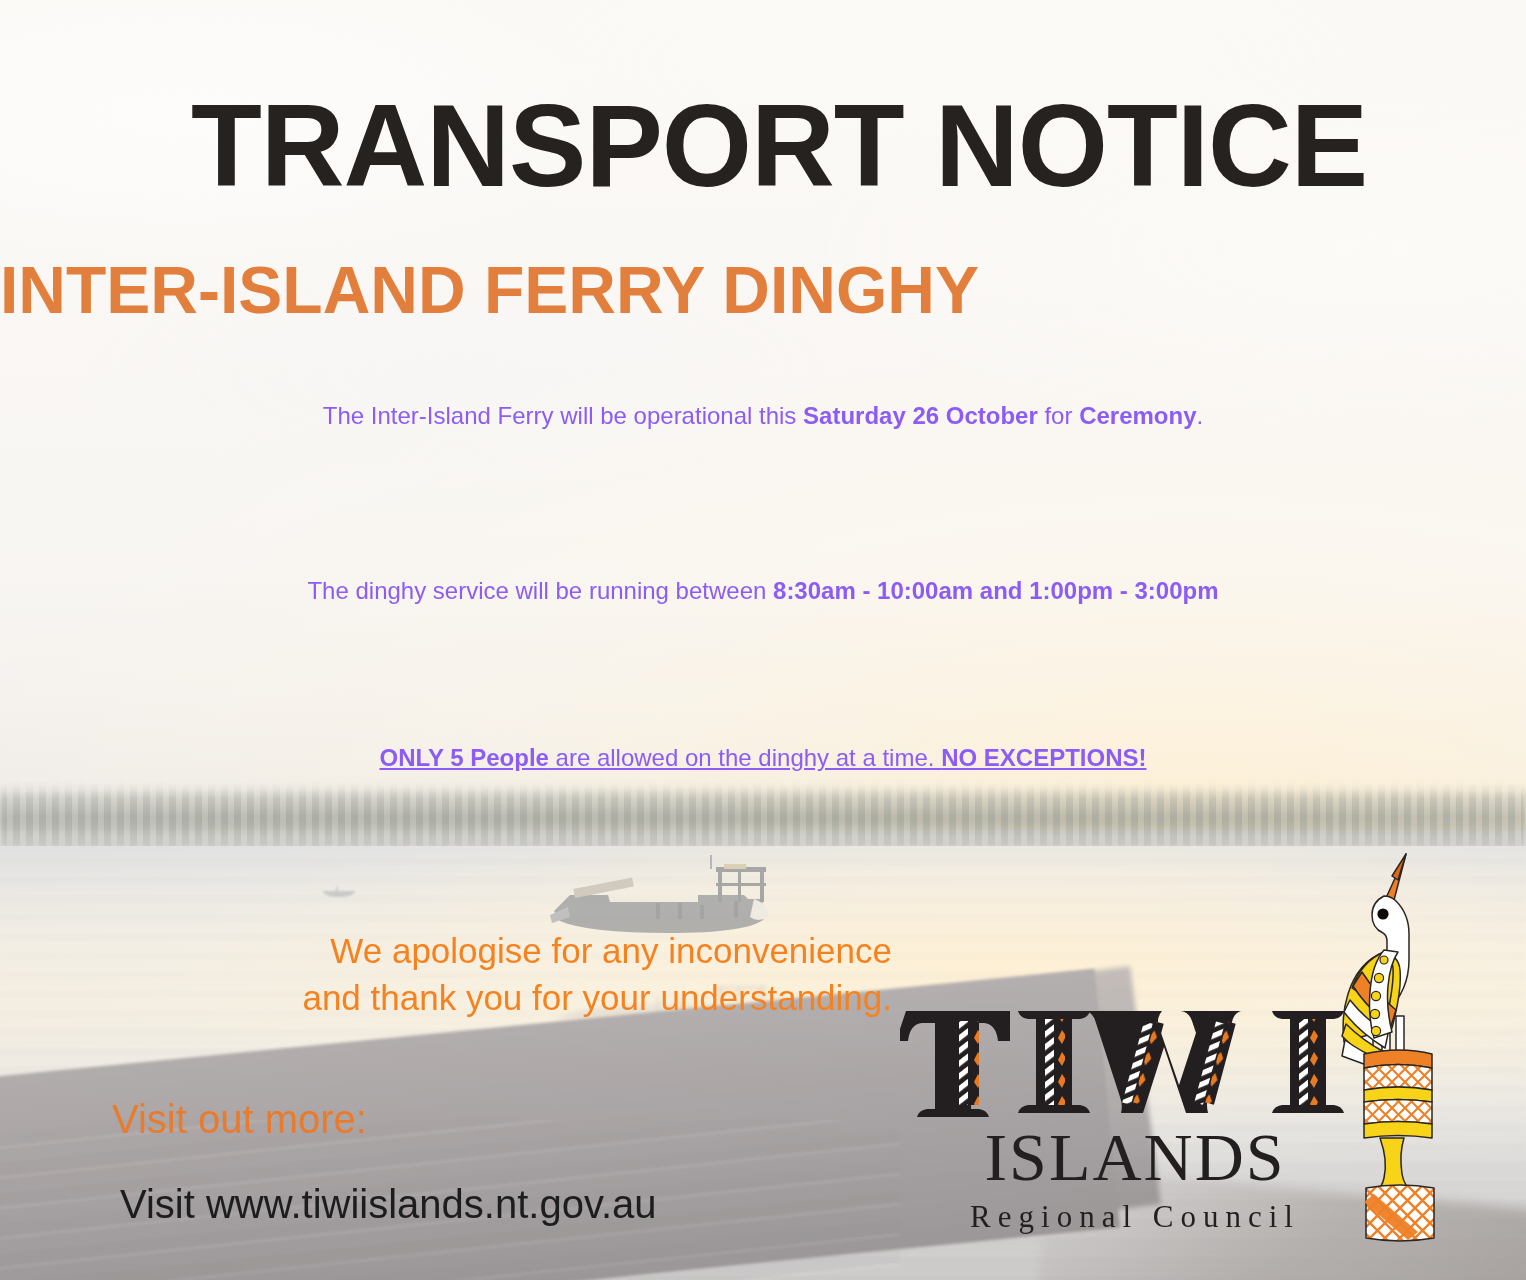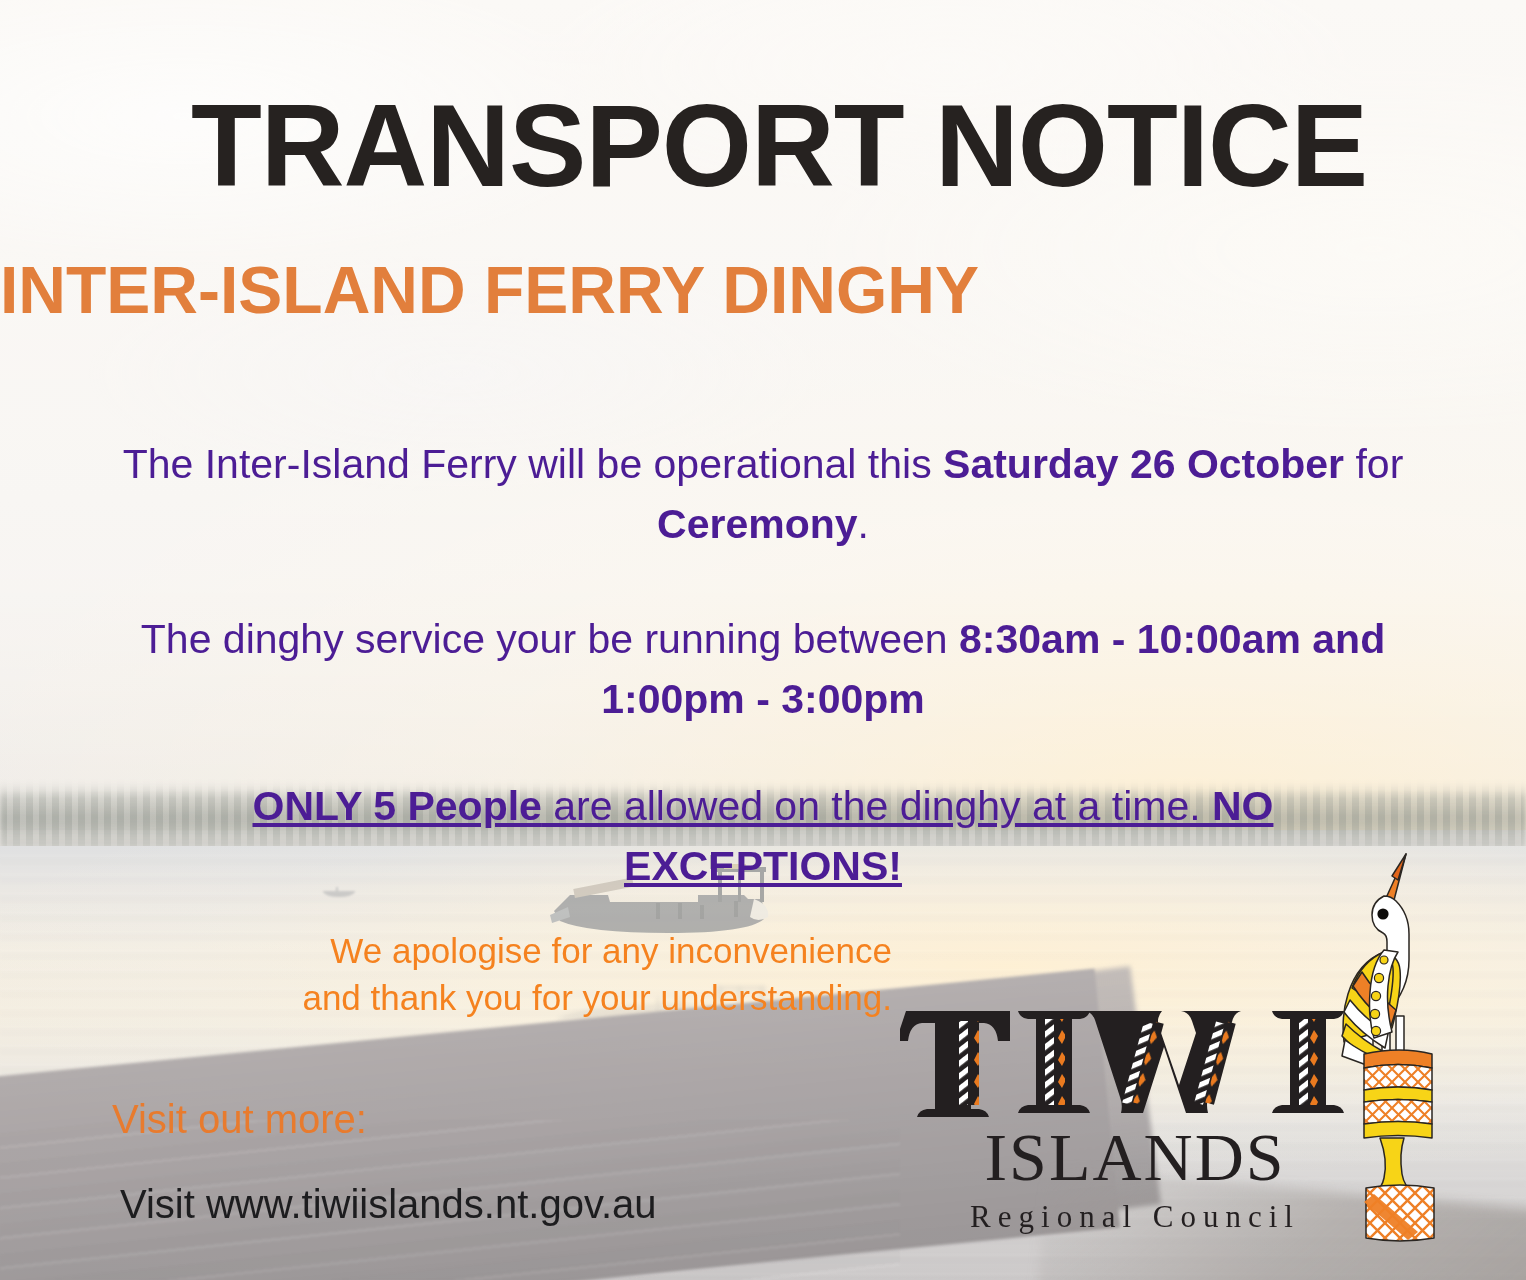--- a/index.html
+++ b/index.html
@@ -122,21 +122,21 @@
     color:#262220;
   }
   .subtitle{
     position:absolute;left:0;top:256px;width:1526px;
     font-weight:700;font-size:66px;letter-spacing:0px;line-height:1.05;
     color:#e27f3c;
   }
 
   .para{
     position:absolute;width:1296px;left:115px;text-align:center;
-    color:#4c1d95;font-size:41px;line-height:1.47;font-weight:400;margin-top:36px;
+    color:#8b5cf6;font-size:24px;line-height:1.47;font-weight:400;
   }
   .para b{font-weight:700;}
   .p1{top:398px;}
   .p2{top:573px;}
   .p3{top:740px;text-decoration:underline;}
 
   .apology{
     position:absolute;left:112px;top:928px;width:780px;
     color:#f5821f;font-size:35px;line-height:1.34;font-weight:400;text-align:right;
   }
@@ -210,21 +210,21 @@
   <div class="bg-layer bg-veil"></div>
 
   <div class="title">TRANSPORT NOTICE</div>
   <div class="subtitle">INTER-ISLAND FERRY DINGHY</div>
 
   <div class="para p1">
     <span>The Inter-Island Ferry will be operational this </span><b>Saturday 26 October</b><span> for </span><b>Ceremony</b><span>.</span>
   </div>
 
   <div class="para p2">
-    <span>The dinghy service your be running between </span><b>8:30am - 10:00am and 1:00pm - 3:00pm</b>
+    <span>The dinghy service will be running between </span><b>8:30am - 10:00am and 1:00pm - 3:00pm</b>
   </div>
 
   <div class="para p3">
     <b>ONLY 5 People</b><span> are allowed on the dinghy at a time. </span><b>NO EXCEPTIONS!</b>
   </div>
 
   <div class="apology">
     <div>We apologise for any inconvenience</div>
     <div>and thank you for your understanding.</div>
   </div>

